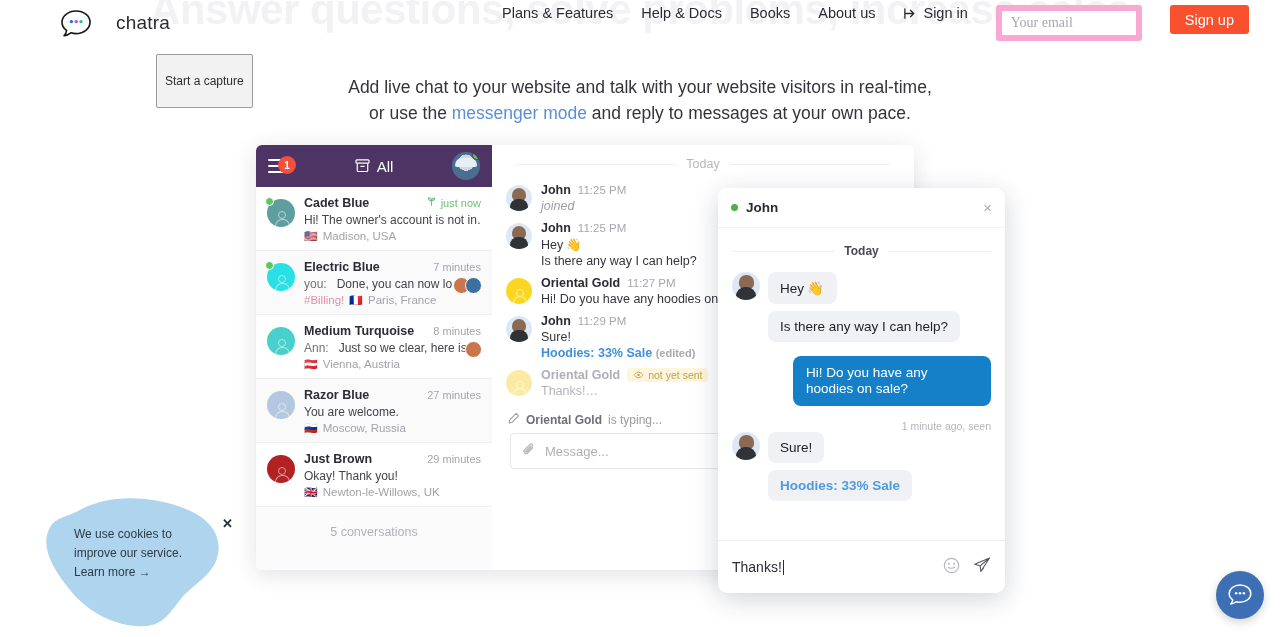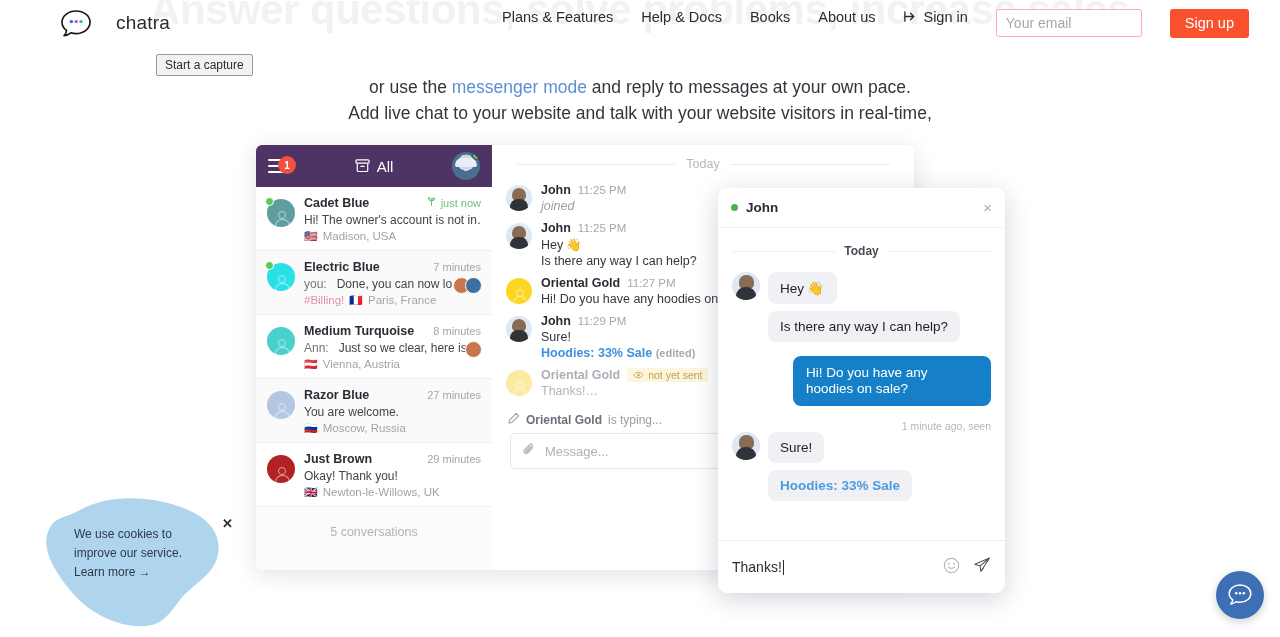--- a/index.html
+++ b/index.html
@@ -26,36 +26,36 @@
   }
   .brand { display: flex; align-items: center; margin-left: 60px; gap: 24px; }
   .brand-mark { width: 32px; height: 28px; position: relative; }
   .brand-name { font-size: 19px; color: #2b2b33; letter-spacing: .2px; }
 
   .nav-links { display: flex; align-items: flex-start; gap: 28px; margin-left: auto; }
   .nav-link { font-size: 14.5px; color: #2b2b33; text-decoration: none; white-space: nowrap; }
   .signin { display: flex; align-items: center; gap: 5px; font-size: 14.5px; color: #2b2b33; }
   .signin-icon { width: 15px; height: 15px; display: inline-block; }
   .email-input {
-    width: 146px; height: 28px; border: 1px solid #f9a8d4; border-radius: 3px;
-    padding: 12px 9px; font-size: 14px; color: #9b9ba4; font-family: Liberation Sans, sans-serif;
+    width: 146px; height: 28px; border: 6px solid #f9a8d4; border-radius: 3px;
+    padding: 12px 9px; font-size: 14px; color: #9b9ba4; font-family: Liberation Serif, serif;
     background: #fff; outline: none;
   }
   .email-input::placeholder { color: #a7a7b0; }
   .signup-btn {
     height: 29px; background: #f9502e; color: #fff; border: none; border-radius: 3px;
     font-size: 14.5px; padding: 0 15px; cursor: pointer; margin-right: 31px;
     font-family: "Liberation Sans", sans-serif;
   }
 
   
   .capture-btn {
     position: absolute; left: 156px; top: 54px;
     border: 1px solid #9a9a9a; background: #f2f2f2; color: #2e2e2e;
-    font-size: 12px; padding: 3px 8px; border-radius: 2px; z-index: 25;
+    font-size: 12px; padding: 19px 8px; border-radius: 2px; z-index: 25;
     font-family: "Liberation Sans", sans-serif; cursor: pointer;
   }
 
   
   .subtitle {
     position: absolute; left: 0; top: 74px; width: 1280px; text-align: center;
     font-size: 17.5px; line-height: 26px; color: #34343c;
   }
   .subtitle a { color: #5b8fd4; text-decoration: none; }
 
@@ -308,24 +308,24 @@
         <span>Sign in</span>
       </span>
       <input class="email-input" type="text" placeholder="Your email" style="">
       <button class="signup-btn">Sign up</button>
     </div>
   </div>
 
   <button class="capture-btn">Start a capture</button>
 
   <div class="subtitle">
+    <div>Add live chat to your website and talk with your website visitors in real-time,</div>
     <div>
       <span>or use the </span><a href="#">messenger mode</a><span> and reply to messages at your own pace.</span>
     </div>
-    <div>Add live chat to your website and talk with your website visitors in real-time,</div>
   </div>
 
   <div class="app">
 
     <div class="conv-col">
       <div class="conv-head">
         <span class="burger">
           <i></i>
             <i></i>
             <i></i>

